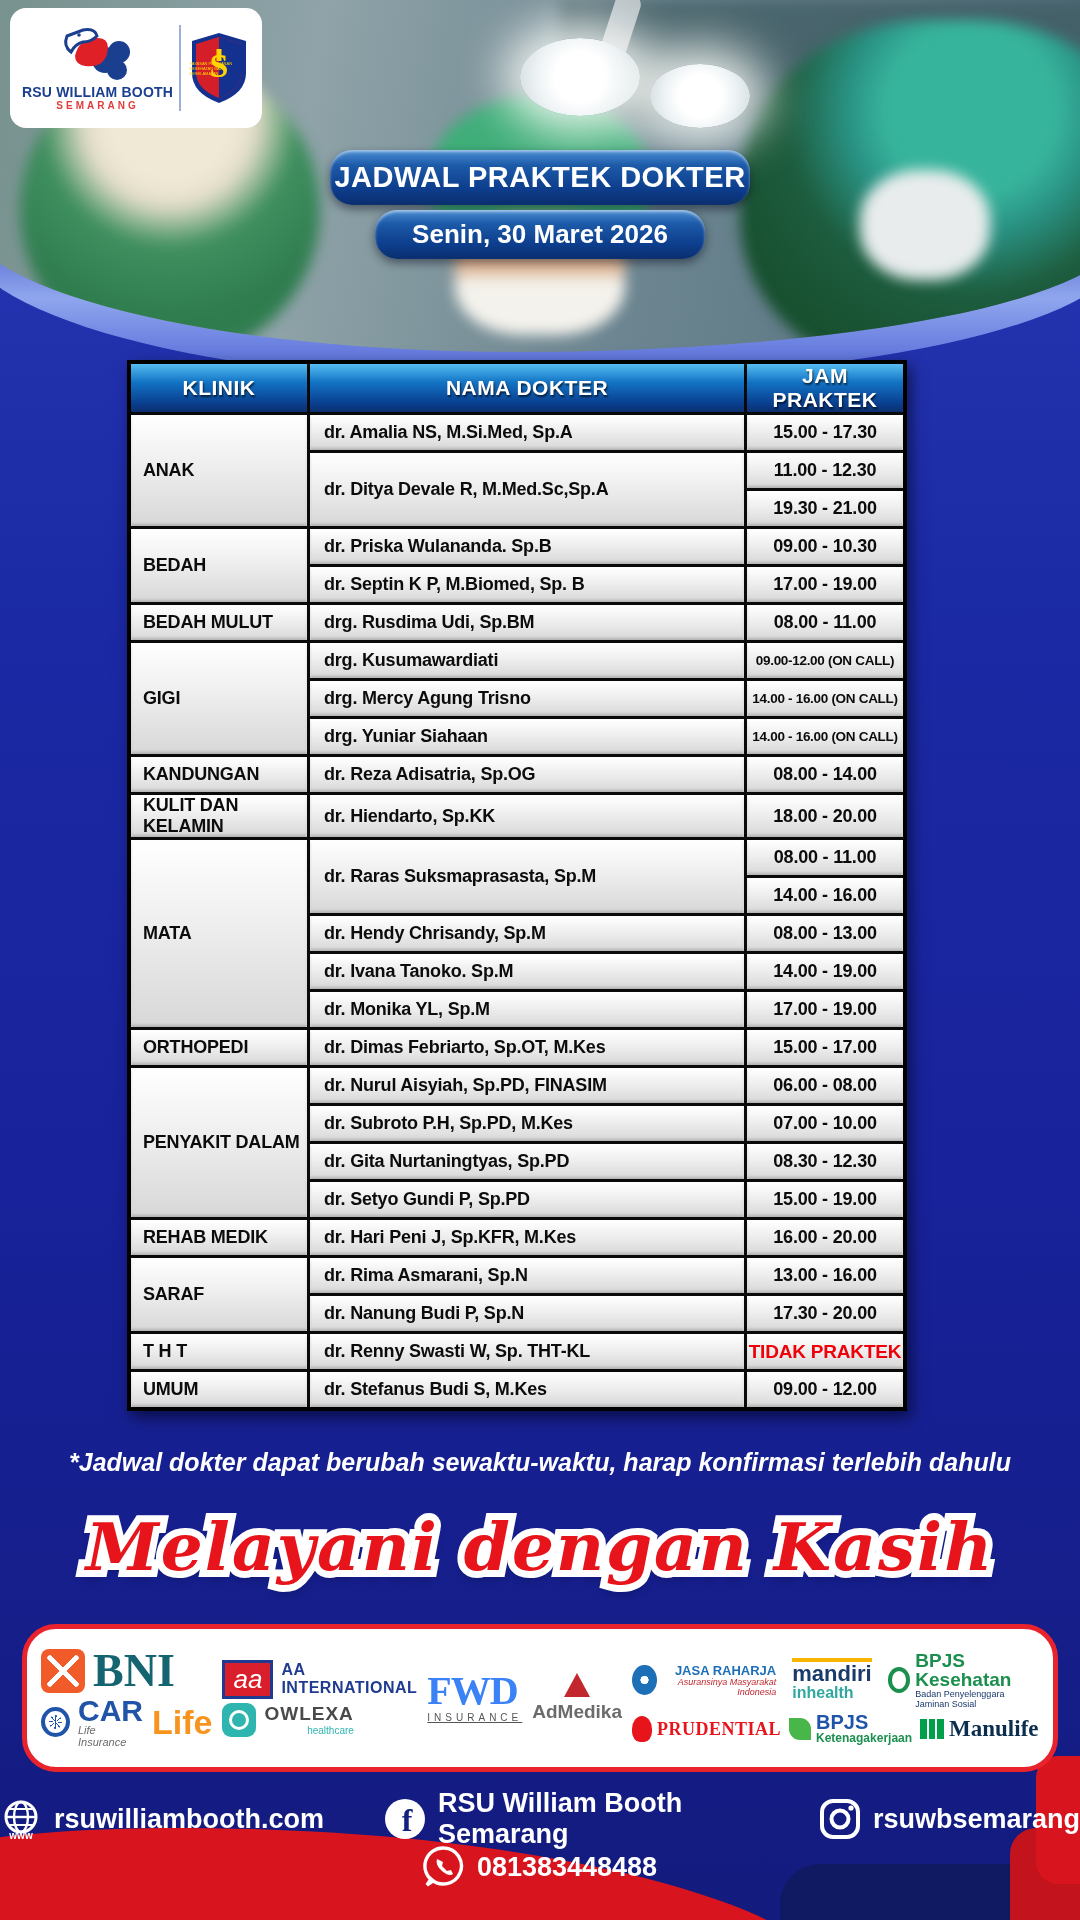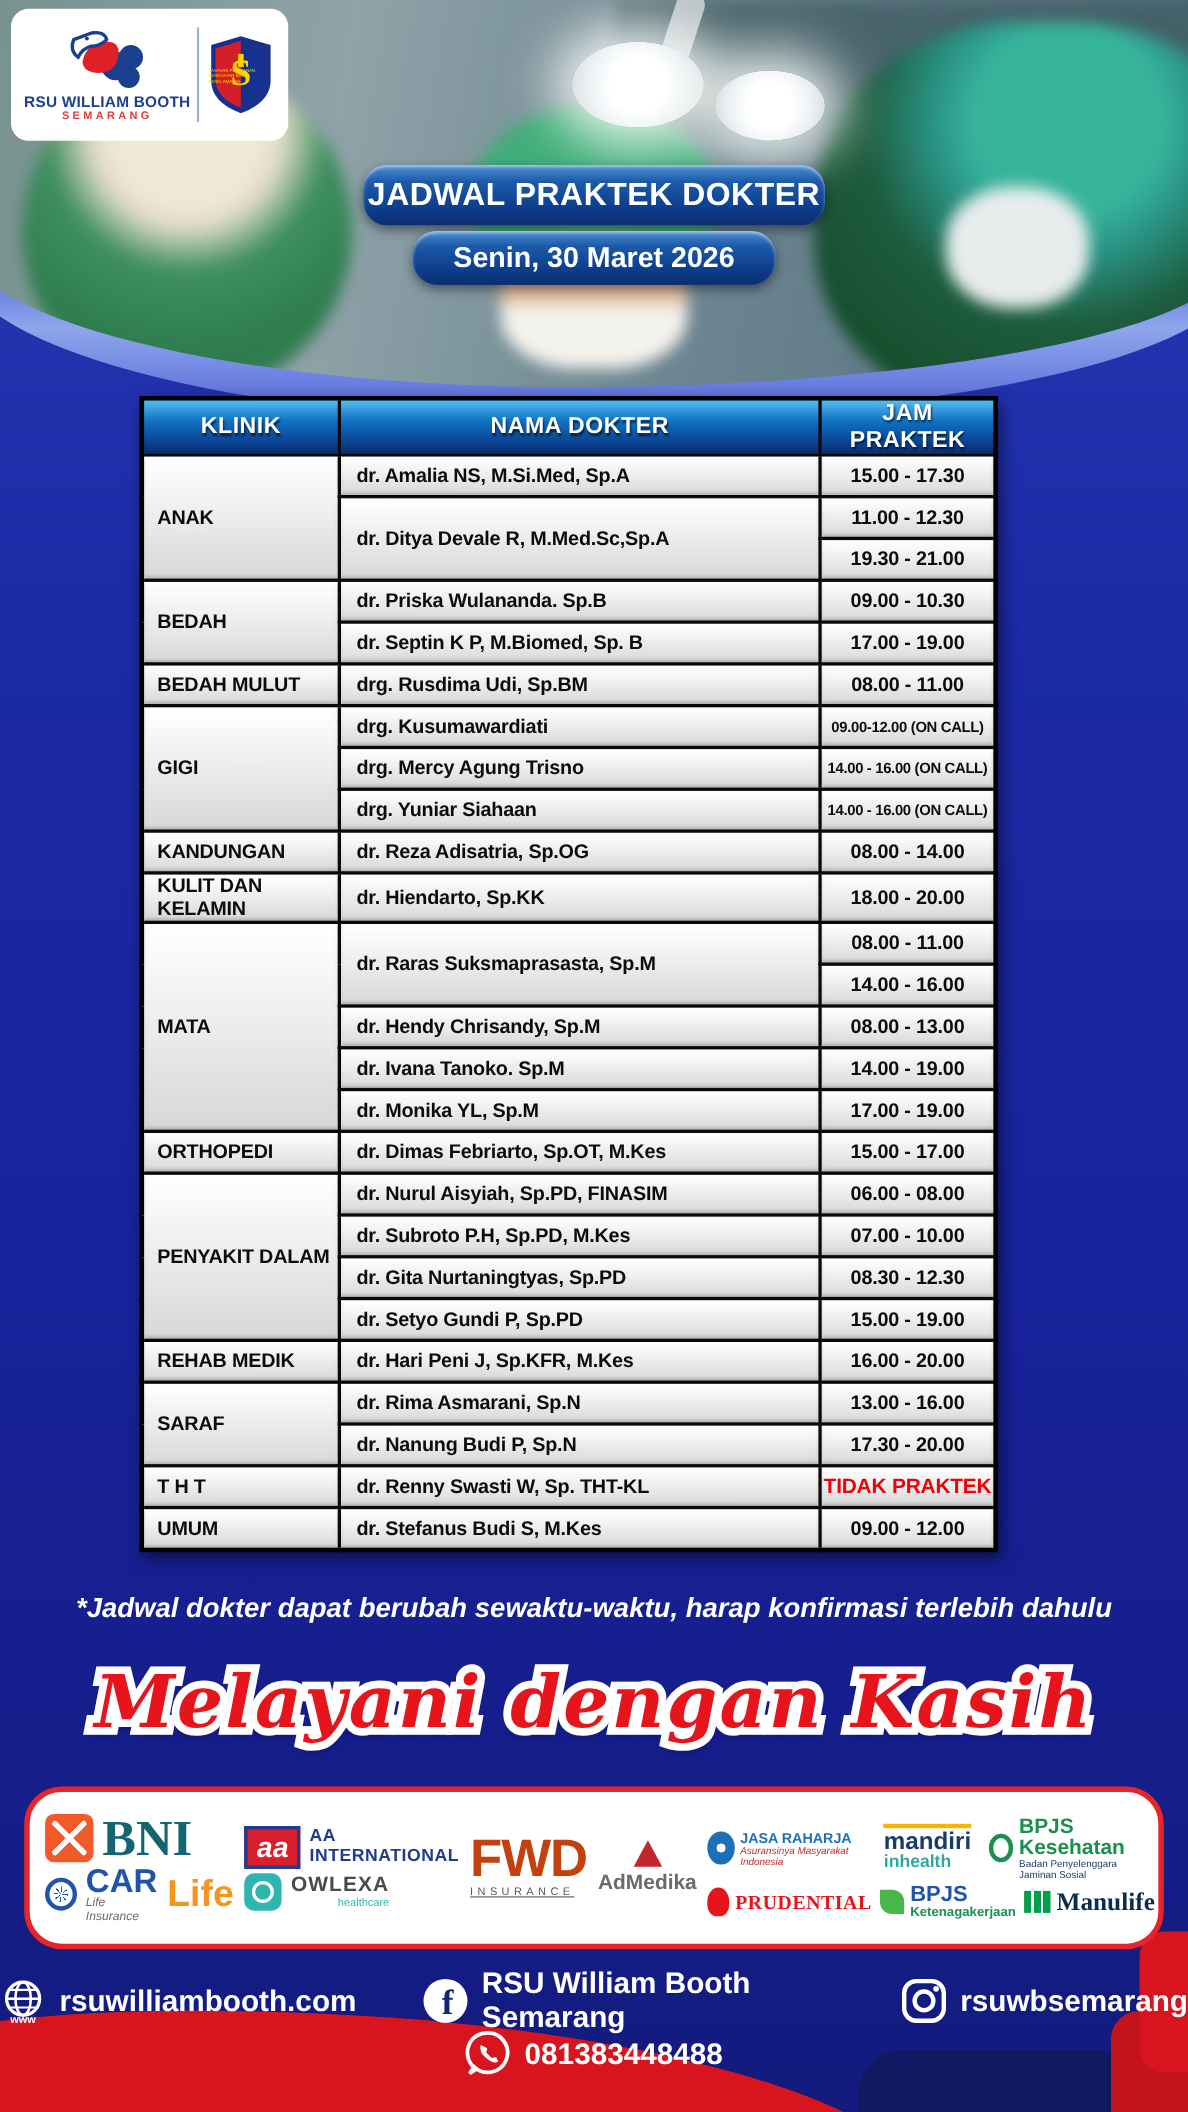--- a/index.html
+++ b/index.html
@@ -86,28 +86,28 @@
   .bni-icon::after { content:""; position:absolute; inset:6px; background:
      linear-gradient(135deg, transparent 44%, #fff 45% 55%, transparent 56%),
      linear-gradient(45deg, transparent 44%, #fff 45% 55%, transparent 56%); border-radius:4px; }
   .bni-text { font-family:"Liberation Serif", serif; font-size:46px; font-weight:bold; color:#156570; line-height:.9; }
   .wheel { width:30px; height:30px; border-radius:50%; border:4px solid #1f54a8; position:relative; background:#fff; }
   .wheel::after { content:""; position:absolute; inset:4px; border-radius:50%;
      background:repeating-conic-gradient(#1f54a8 0 12deg, #fff 12deg 45deg); }
   .car-text { font-size:30px; font-weight:bold; color:#1f54a8; line-height:.9; }
   .car-sub { font-size:11px; font-style:italic; color:#6b6b6b; }
   .life-text { font-size:34px; font-weight:bold; color:#f7941d; line-height:.9; }
-  .aa-badge { background:#d91f2b; color:#fff; font-weight:bold; font-size:26px; border-radius:0;
+  .aa-badge { background:#d91f2b; color:#fff; font-weight:normal; font-size:26px; border-radius:0;
     border:3px solid #1f3b8f; padding:1px 8px; font-style:italic; }
   .aa-text { font-size:16px; font-weight:bold; color:#1f3b8f; letter-spacing:.5px; }
   .owl-icon { width:34px; height:34px; background:#2fb5b0; border-radius:9px; position:relative; }
   .owl-icon::after { content:""; position:absolute; inset:7px; border:3px solid #fff; border-radius:50%; }
   .owlexa-text { font-size:19px; font-weight:bold; color:#4a4a4a; letter-spacing:1px; }
   .owlexa-sub { font-size:10px; color:#2fb5b0; text-align:right; }
-  .fwd-text { font-size:48px; font-weight:bold; color:#c2410c; line-height:.85; letter-spacing:-1px; }
+  .fwd-text { font-size:40px; font-weight:bold; color:#3b82f6; line-height:.85; letter-spacing:-1px;font-family:Liberation Serif, serif; }
   .fwd-sub { font-size:10px; color:#555; letter-spacing:4px;text-decoration:underline; }
   .adm-icon { width:0; height:0; border-left:13px solid transparent; border-right:13px solid transparent;
     border-bottom:24px solid #c1272d; }
   .adm-text { font-size:19px; font-weight:bold; color:#6b6b6b; }
   .jr-icon { width:30px; height:30px; border-radius:50%; background:
      radial-gradient(circle at 50% 50%, #fff 0 20%, #1d6fb8 22% 100%); }
   .jr-text { font-size:13px; font-weight:bold; color:#1d6fb8; line-height:1; }
   .jr-sub { font-size:9px; color:#c1272d; font-style:italic; }
   .mandiri-text { font-size:22px; font-weight:bold; color:#1a3a6b; line-height:.9; border-top:4px solid #f7b500; padding-top:2px; }
   .inhealth-text { font-size:16px; font-weight:bold; color:#2fa8a0; }
@@ -355,21 +355,21 @@
     <div class="pcol">
       <span class="fwd-text">FWD</span>
       <span class="fwd-sub">INSURANCE</span>
     </div>
     <div class="pcol" style="align-items:center;">
       <span class="adm-icon"></span>
       <span class="adm-text">AdMedika</span>
     </div>
     <div class="pcol">
       <div class="prow" style="gap:16px;">
-        <span class="prow" style="gap:5px;">
+        <span class="prow" style="gap:5px;text-align:right;">
           <span class="jr-icon"></span>
           <span class="pcol" style="gap:0;">
             <span class="jr-text">JASA RAHARJA</span>
             <span class="jr-sub">Asuransinya Masyarakat Indonesia</span>
           </span>
         </span>
         <span class="pcol" style="gap:0;">
           <span class="mandiri-text">mandiri</span>
           <span class="inhealth-text">inhealth</span>
         </span>

